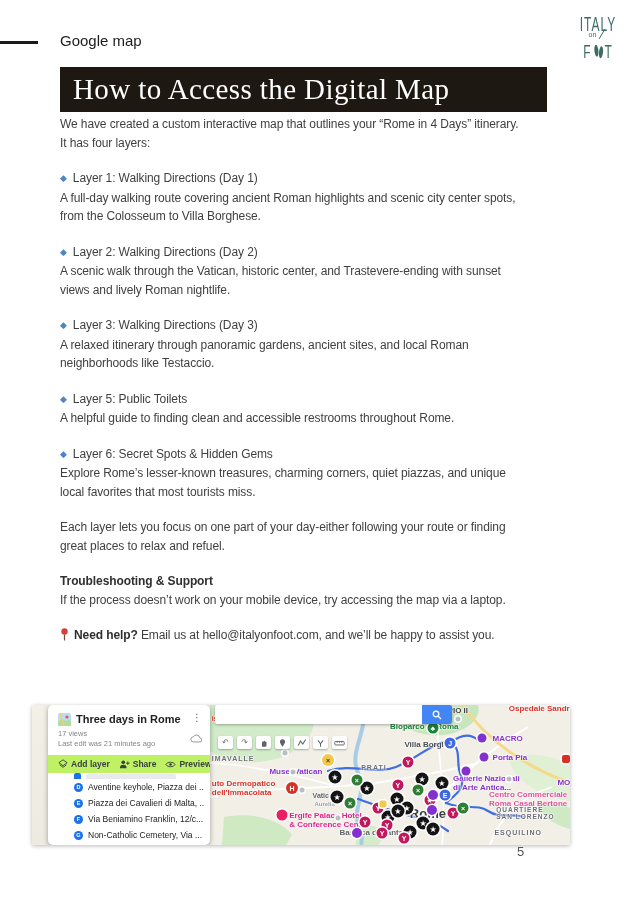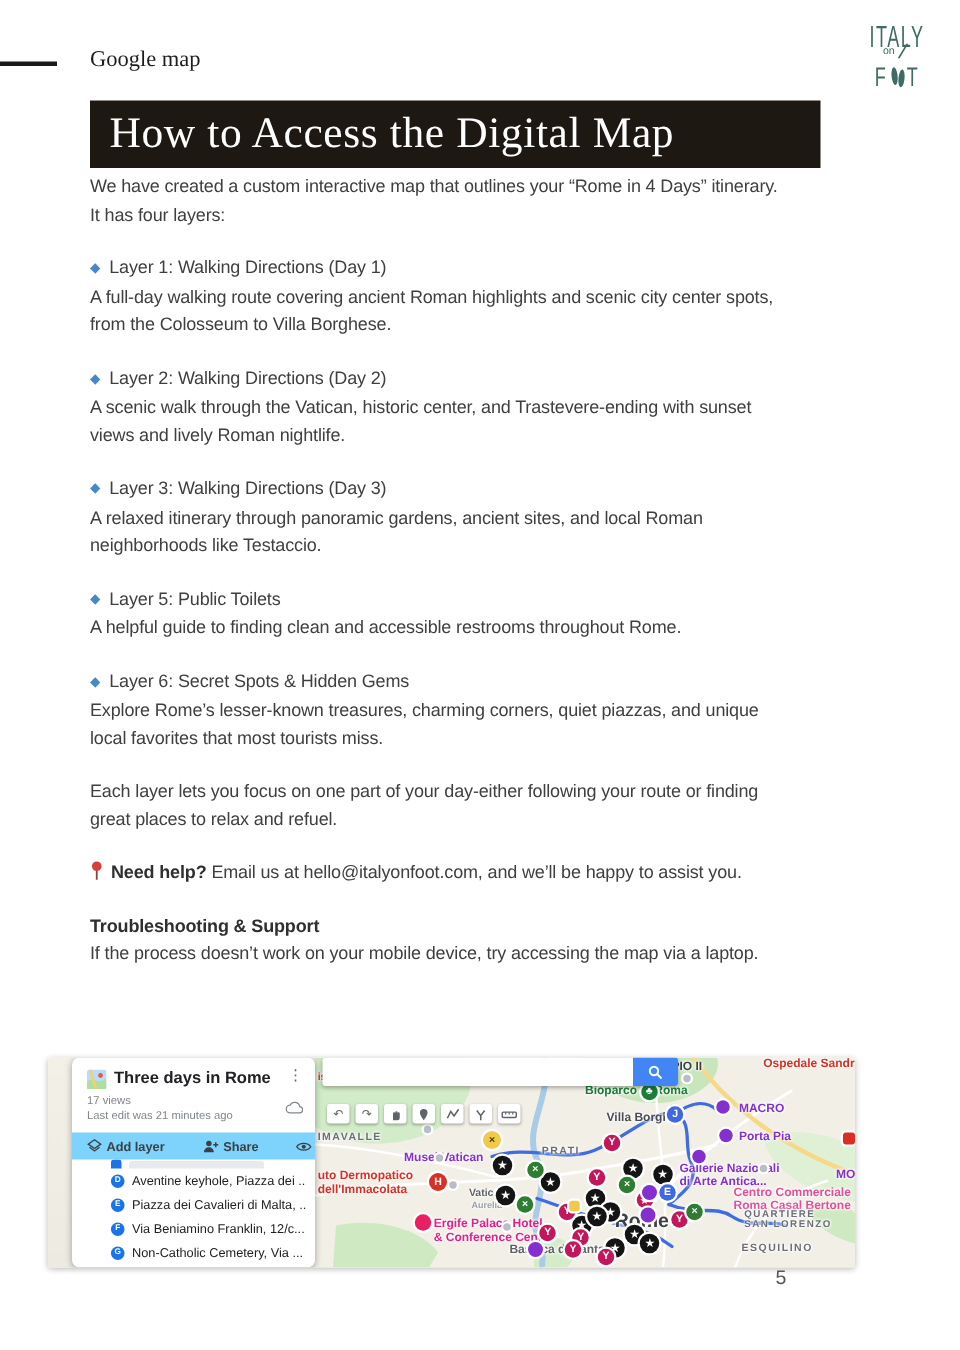--- a/index.html
+++ b/index.html
@@ -1,19 +1,19 @@
 <!DOCTYPE html>
 <html><head>
 <meta charset="utf-8">
 <style>
   html,body{margin:0;padding:0;}
   body{width:640px;height:900px;background:#ffffff;position:relative;overflow:hidden;
        font-family:"Liberation Sans","DejaVu Sans",sans-serif;color:#3f3f3f;}
   .dash{position:absolute;left:0;top:41px;width:38px;height:3px;background:#1a1a1a;}
-  .tab-label{position:absolute;left:60px;top:32px;font-size:15px;color:#1d1d1d;font-family:Liberation Serif, serif;}
+  .tab-label{position:absolute;left:60px;top:32px;font-size:15px;color:#1d1d1d;}
   
   .logo{position:absolute;right:16px;top:14px;width:52px;text-align:center;color:#3e6b64;line-height:1;}
   .logo .l1{font-size:12px;letter-spacing:1px;transform:scale(1,1.7);transform-origin:top center;margin-bottom:3px;}
   .logo .l2{font-size:7px;display:flex;align-items:center;justify-content:center;gap:1px;margin:3px 0 2px;}
   .logo .l3{font-size:12px;letter-spacing:1px;transform:scale(1,1.5);transform-origin:top center;
             display:flex;align-items:center;justify-content:center;gap:1px;}
   
   .banner{position:absolute;left:60px;top:67px;width:487px;height:45px;background:#1e1813;
           color:#ffffff;font-family:"Liberation Serif","DejaVu Serif",serif;font-size:29px;
           line-height:45px;padding-left:13px;box-sizing:border-box;letter-spacing:.4px;white-space:nowrap;}
@@ -42,21 +42,21 @@
   .tool{width:15px;height:13px;background:#ffffff;border-radius:2px;box-shadow:0 1px 2px rgba(0,0,0,.3);
         display:flex;align-items:center;justify-content:center;color:#5f6368;font-size:8px;}
   
   .panel{position:absolute;left:16px;top:0;width:162px;height:140px;background:#ffffff;border-radius:5px;
          box-shadow:0 1px 5px rgba(0,0,0,.35);z-index:6;overflow:hidden;}
   .p-head{display:flex;align-items:flex-start;gap:5px;padding:8px 8px 0 10px;}
   .p-title{font-size:11px;font-weight:bold;color:#202124;flex:1;white-space:nowrap;}
   .kebab{color:#5f6368;font-size:10px;line-height:10px;}
   .p-meta{padding:3px 8px 0 10px;font-size:7.5px;color:#80868b;line-height:10px;position:relative;}
   .p-cloud{position:absolute;right:8px;top:8px;}
-  .p-toolbar{margin-top:6px;background:#7dd3fc;display:flex;align-items:center;gap:25px;
+  .p-toolbar{margin-top:6px;background:#bef264;display:flex;align-items:center;gap:9px;
              padding:4px 0 4px 10px;font-size:8.5px;font-weight:bold;color:#3c4043;}
   .p-tb-item{display:flex;align-items:center;gap:3px;white-space:nowrap;}
   .partial-row{height:6px;overflow:hidden;display:flex;align-items:flex-start;gap:5px;padding:0 0 0 26px;}
   .partial-sq{width:7px;height:9px;background:#1a73e8;border-radius:2px;}
   .partial-bar{width:90px;height:9px;background:#e8eaed;border-radius:2px;margin-top:1px;}
   .p-row{display:flex;align-items:center;gap:5px;padding:0 6px 0 26px;height:16px;}
   .p-dot{width:9px;height:9px;border-radius:50%;background:#1a73e8;color:#fff;font-size:5.5px;font-weight:bold;
          display:flex;align-items:center;justify-content:center;flex:none;}
   .p-name{font-size:8.5px;color:#202124;white-space:nowrap;overflow:hidden;}
   .page-num{position:absolute;left:517px;top:844px;font-size:13px;color:#565656;}
@@ -114,32 +114,32 @@
   </div>
   <div class="blk">
     <div><span class="diamond">◆</span><span>Layer 6: Secret Spots &amp; Hidden Gems</span></div>
     <div class="pre">Explore Rome’s lesser-known treasures, charming corners, quiet piazzas, and unique
 local favorites that most tourists miss.</div>
   </div>
 
   <p class="blk pre">Each layer lets you focus on one part of your day-either following your route or finding
 great places to relax and refuel.</p>
 
+  <div class="blk">
+    <div class="bold">Troubleshooting &amp; Support</div>
+    <div>If the process doesn’t work on your mobile device, try accessing the map via a laptop.</div>
+  </div>
+
   <div class="blk need-help">
     <span class="pin">
       <svg width="9" height="13" viewBox="0 0 9 13">
           <circle cx="4.5" cy="3.5" r="3.2" fill="#d6403c"></circle>
           <path d="M4.5,6.5 L4.5,12.5" stroke="#7a4a42" stroke-width="1.2"></path>
         </svg>
     </span><span class="bold">Need help?</span><span> Email us at hello@italyonfoot.com, and we’ll be happy to assist you.</span>
-  </div>
-
-  <div class="blk">
-    <div class="bold">Troubleshooting &amp; Support</div>
-    <div>If the process doesn’t work on your mobile device, try accessing the map via a laptop.</div>
   </div>
 </div>
 
 <div class="shot">
   <div class="map-vp" id="mapvp">
     <svg class="map-base" viewBox="0 0 360 140" preserveAspectRatio="none">
       <rect width="360" height="140" fill="#f2efe7"></rect>
       <path d="M0,0 H100 C112,18 98,42 72,52 C42,63 12,55 0,46 Z" fill="#d2ebc8"></path>
       <path d="M176,0 H268 C272,14 256,27 234,30 C208,33 180,18 176,0 Z" fill="#c8e6bc"></path>
       <path d="M298,52 C322,46 346,52 360,60 V96 C334,92 304,78 298,52 Z" fill="#dff0d5"></path>

